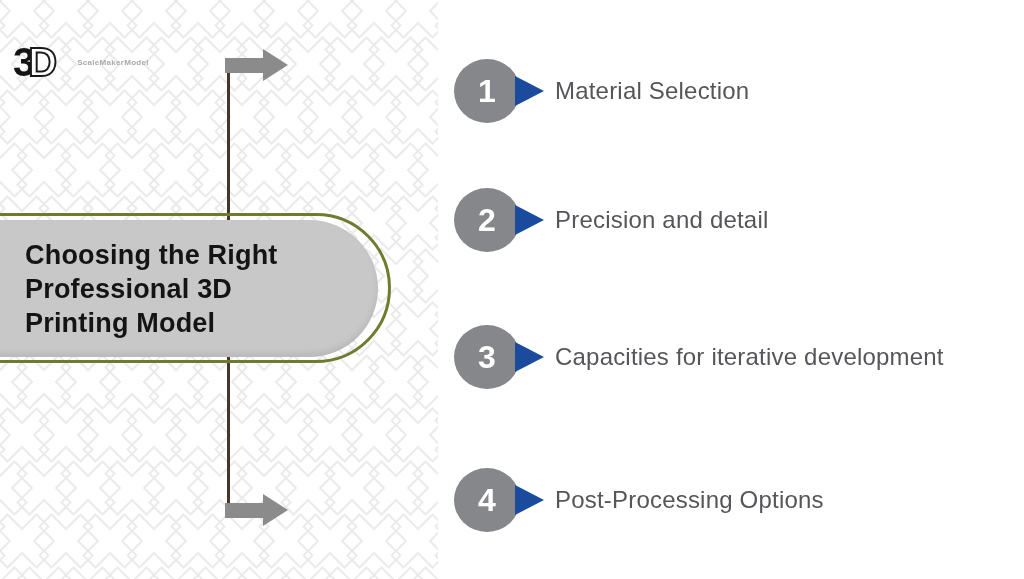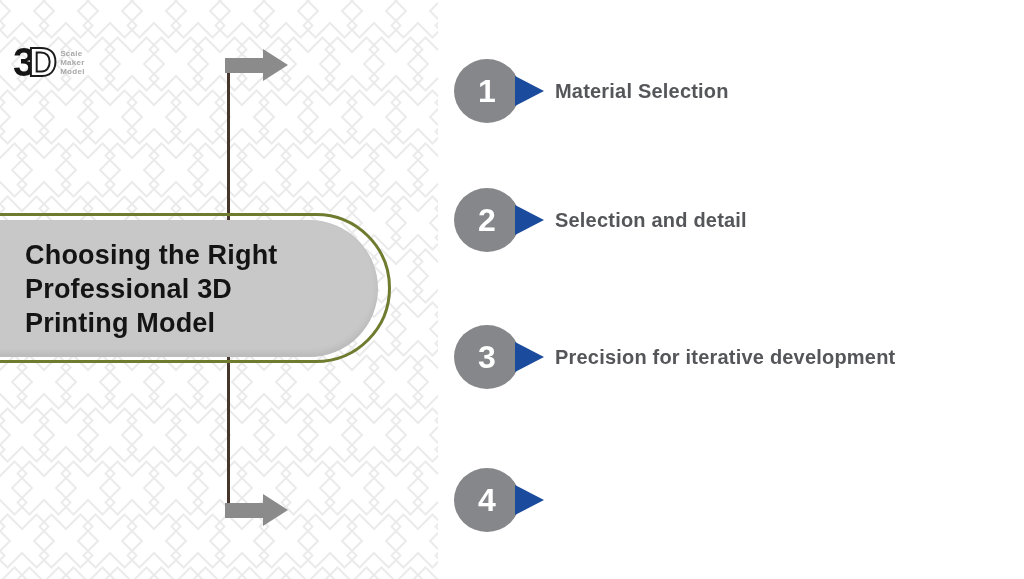--- a/index.html
+++ b/index.html
@@ -16,21 +16,21 @@
   .pattern-wrap { position:absolute; left:0; top:0; width:438px; height:579px; z-index:0; }
   .pattern-wrap svg { display:block; }
 
   
   .logo { position:absolute; left:13px; top:42px; display:flex; align-items:center; z-index:3; }
   .logo-3 { font-size:40px; font-weight:800; color:#141414; line-height:1; }
   .logo-d {
     font-size:40px; font-weight:800; line-height:1; margin-left:-7px;
     color:#ffffff; -webkit-text-stroke:2px #1a1a1a; text-shadow:0 0 0 #1a1a1a;
   }
-  .logo-tag { margin-left:3px; display:flex; flex-direction:column; }
+  .logo-tag { margin-left:20px; display:flex; }
   .logo-tag span { font-size:8px; font-weight:700; color:#a9a9a9; line-height:9px; letter-spacing:.3px; }
 
   
   .flow-line {
     position:absolute; left:227px; top:70px; width:3px; height:440px;
     background:#46352a; z-index:1;
   }
   .arrow { position:absolute; display:flex; align-items:center; z-index:2; }
   .arrow-top { left:225px; top:49px; }
   .arrow-bottom { left:225px; top:494px; }
@@ -71,21 +71,21 @@
     display:flex; align-items:center; justify-content:center;
     font-size:32px; font-weight:700; flex:0 0 auto;
   }
   .step-arrow {
     width:0; height:0; margin-left:-5px; flex:0 0 auto;
     border-top:15px solid transparent; border-bottom:15px solid transparent;
     border-left:29px solid #1b4b9d;
   }
   .step-label {
     margin-left:11px; white-space:nowrap;
-    font-size:20px; font-weight:700; color:#55565a; letter-spacing:.2px;
+    font-size:24px; font-weight:400; color:#55565a; letter-spacing:.2px;
   }
 </style>
 </head>
 <body>
 
 <div class="pattern-wrap">
   <svg width="438" height="579" viewBox="0 0 438 579" xmlns="http://www.w3.org/2000/svg">
     <defs>
       <path id="xcross" d="M -8.5 -29 L 8.5 -29 L 8.5 -8.5 L 29 -8.5 L 29 8.5 L 8.5 8.5 L 8.5 29 L -8.5 29 L -8.5 8.5 L -29 8.5 L -29 -8.5 L -8.5 -8.5 Z"></path>
     </defs>
@@ -258,23 +258,24 @@
 </div>
 
 <div class="step step-1">
   <div class="step-circle">1</div>
   <div class="step-arrow"></div>
   <div class="step-label">Material Selection</div>
 </div>
 <div class="step step-2">
   <div class="step-circle">2</div>
   <div class="step-arrow"></div>
-  <div class="step-label">Selection and detail</div>
+  <div class="step-label">Precision and detail</div>
 </div>
 <div class="step step-3">
   <div class="step-circle">3</div>
   <div class="step-arrow"></div>
-  <div class="step-label">Precision for iterative development</div>
+  <div class="step-label">Capacities for iterative development</div>
 </div>
 <div class="step step-4">
   <div class="step-circle">4</div>
   <div class="step-arrow"></div>
+  <div class="step-label">Post-Processing Options</div>
 </div>
 
 </body></html>

